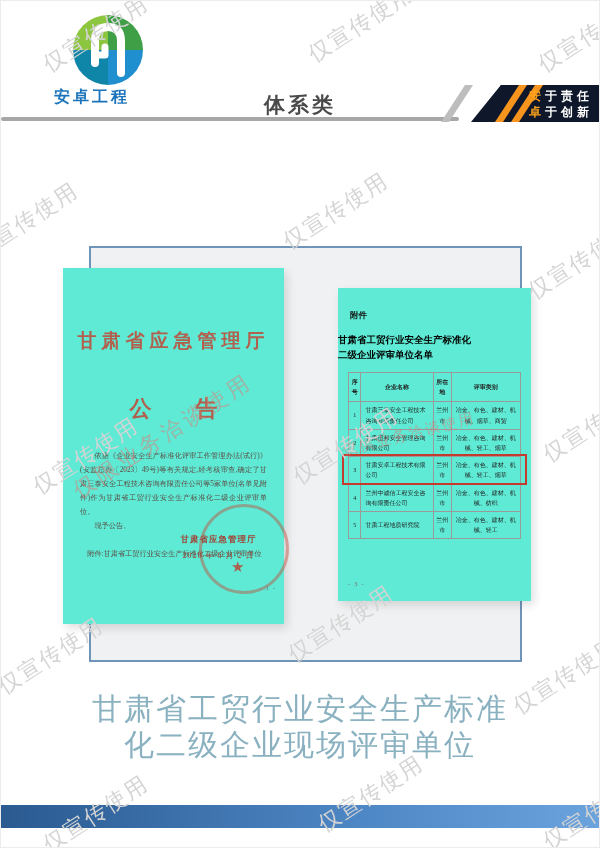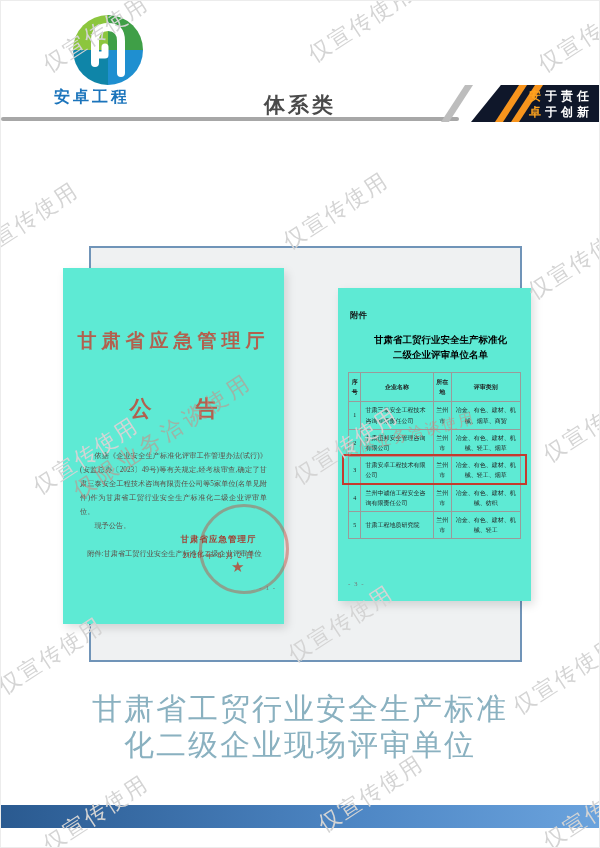--- a/index.html
+++ b/index.html
@@ -47,21 +47,21 @@
         font-size:8.5px;font-weight:bold;color:#A04437;letter-spacing:1px;}
   .stamp-date{position:absolute;left:90px;right:0px;top:282px;text-align:center;
         font-size:8px;color:#A04437;letter-spacing:1px;}
   .stamp-star{position:absolute;left:168px;top:290px;font-size:15px;color:rgba(190,60,45,0.8);}
   .page-num{position:absolute;font-size:7px;color:#777;letter-spacing:1px;}
   .page-num-left{right:8px;top:316px;}
   .page-num-right{left:10px;top:292px;}
 
   
   .attach-label{position:absolute;left:12px;top:22px;font-size:8.5px;font-weight:bold;color:#111;}
-  .rt-title{position:absolute;left:12px;right:0;text-align:center;font-size:9.5px;font-weight:bold;color:#000;}
+  .rt-title{position:absolute;left:0;right:0;text-align:left;font-size:9.5px;font-weight:bold;color:#000;}
   .rt-title1{top:46px;} .rt-title2{top:61px;}
   .table-wrap{position:absolute;left:10px;top:84px;width:173px;}
   table.review{width:100%;border-collapse:collapse;font-family:"Liberation Serif",serif;}
   table.review th,table.review td{border:1px solid #9A9A9A;font-size:6px;color:#222;
         text-align:center;padding:3px 2px;line-height:1.7;}
   table.review th{font-weight:bold;padding:4px 1px;}
   table.review td.company{text-align:left;padding-left:4px;}
   .hl-overlay{position:absolute;left:-6px;right:-6px;border:2px solid #C43A2E;pointer-events:none;}
 
   

